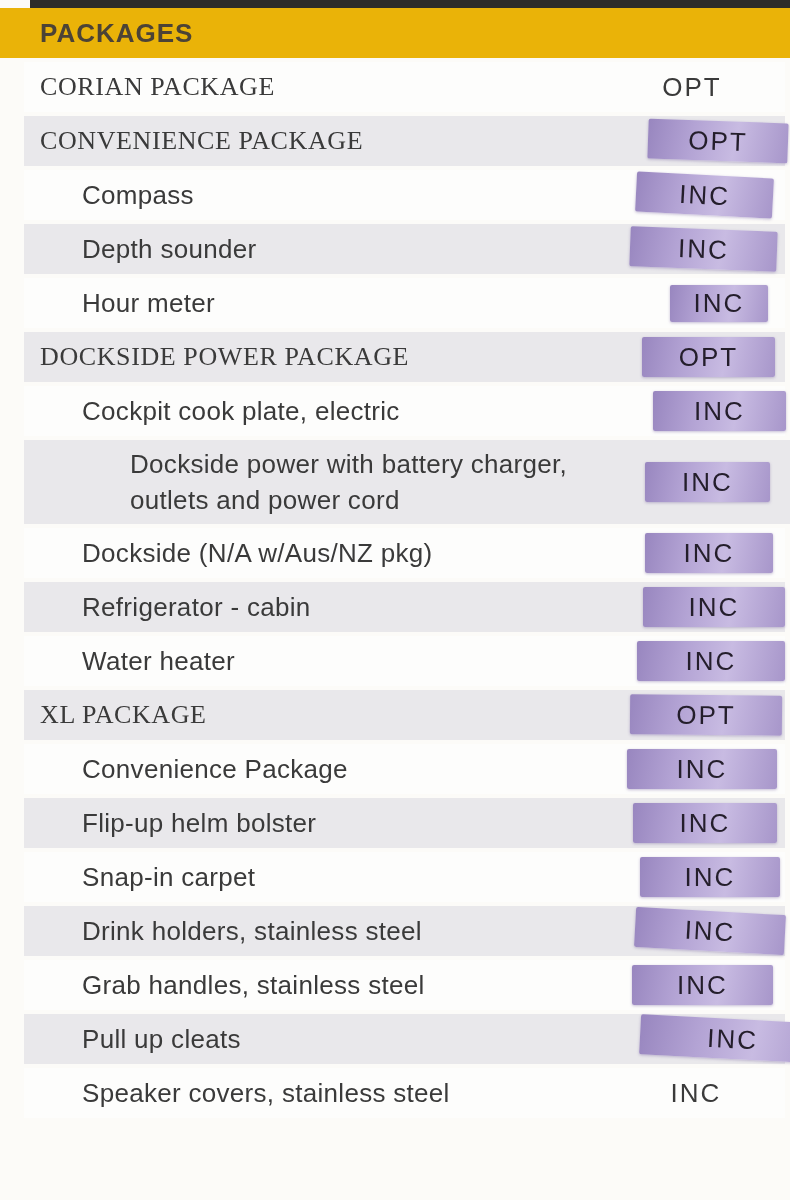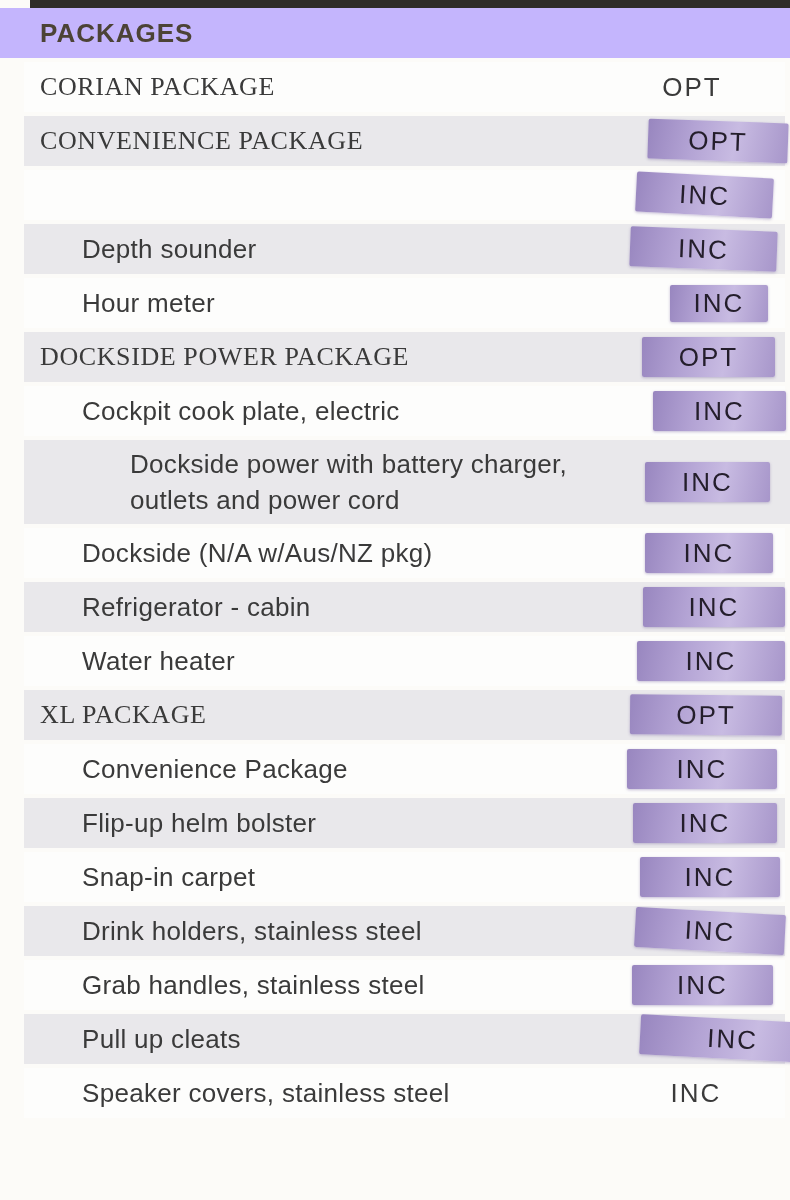--- a/index.html
+++ b/index.html
@@ -8,21 +8,21 @@
     background:#fcfbf8;
     font-family:"Liberation Sans","DejaVu Sans",sans-serif;
     -webkit-font-smoothing:antialiased;
   }
   .topbar{
     position:absolute;left:30px;top:0;width:760px;height:8px;
     background:#2e2c29;
   }
   .header{
     position:absolute;left:0;top:8px;width:790px;height:50px;
-    background:#c4b5fd;display:flex;align-items:center;
+    background:#eab308;display:flex;align-items:center;
   }
   .header .title{
     margin-left:40px;font-size:26px;font-weight:700;letter-spacing:1px;
     color:#4c4336;
   }
   .table{
     position:absolute;left:24px;top:62px;width:761px;
   }
   .row{
     position:relative;width:761px;height:50px;margin-bottom:4px;
@@ -72,20 +72,21 @@
   </div>
 
   <div class="row gray">
     <div class="label lvl-header">CONVENIENCE PACKAGE</div>
     <div class="badge" style="left:624px;width:140px;transform:rotate(2deg);">
         <span>OPT</span>
       </div>
   </div>
 
   <div class="row white">
+    <div class="label lvl-item">Compass</div>
     <div class="badge" style="left:612px;width:137px;transform:rotate(3deg);">
         <span>INC</span>
       </div>
   </div>
 
   <div class="row gray">
     <div class="label lvl-item">Depth sounder</div>
     <div class="badge" style="left:606px;width:147px;transform:rotate(2.2deg);">
         <span>INC</span>
       </div>

